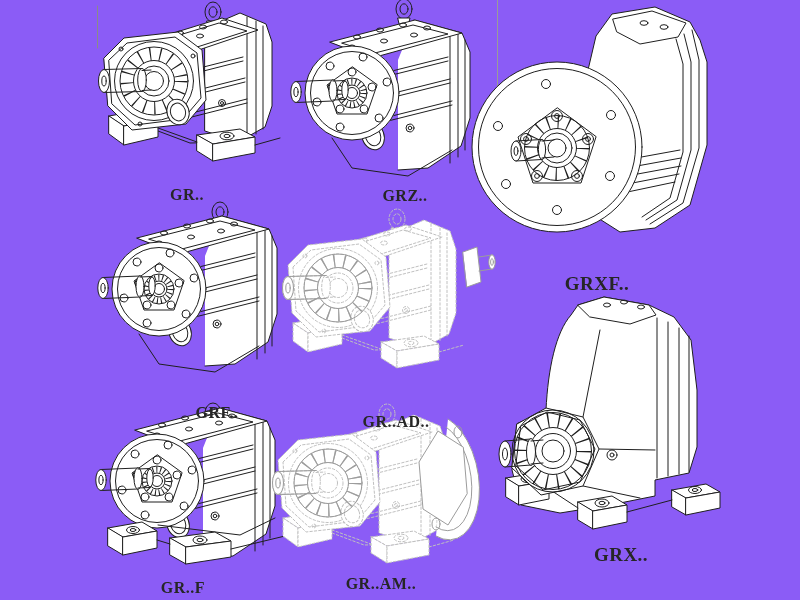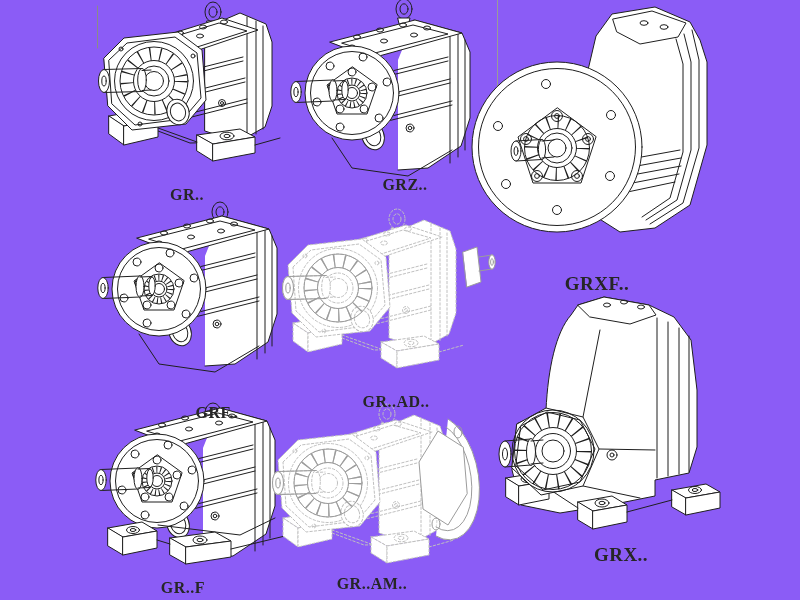--- a/index.html
+++ b/index.html
@@ -329,20 +329,20 @@
         <path d="M505,467 L531,465"></path>
     <ellipse cx="531" cy="452" rx="4.5" ry="13.5" fill="#fff"></ellipse>
     <path d="M531,441 L543,440"></path>
         <path d="M531,464 L543,463"></path>
     <ellipse cx="505" cy="454" rx="6" ry="13" fill="#fff"></ellipse>
     <ellipse cx="505" cy="454" rx="2.5" ry="6"></ellipse>
   </g>
 </svg>
 
 <div class="lbl" style="left:187px;top:186px;">GR..</div>
-<div class="lbl" style="left:405px;top:176px;font-family:Liberation Serif, serif;">GRZ..</div>
+<div class="lbl" style="left:405px;top:187px;font-family:Liberation Serif, serif;">GRZ..</div>
 <div class="lbl big" style="left:597px;top:273px;">GRXF..</div>
 <div class="lbl" style="left:217px;top:404px;">GRF..</div>
-<div class="lbl" style="left:396px;top:393px;">GR..AD..</div>
+<div class="lbl" style="left:396px;top:413px;">GR..AD..</div>
 <div class="lbl" style="left:183px;top:579px;font-family:Liberation Serif, serif;">GR..F</div>
-<div class="lbl" style="left:372px;top:575px;font-family:Liberation Serif, serif;">GR..AM..</div>
+<div class="lbl" style="left:381px;top:575px;font-family:Liberation Serif, serif;">GR..AM..</div>
 <div class="lbl big" style="left:621px;top:544px;">GRX..</div>
 </div>
 
 </body></html>

